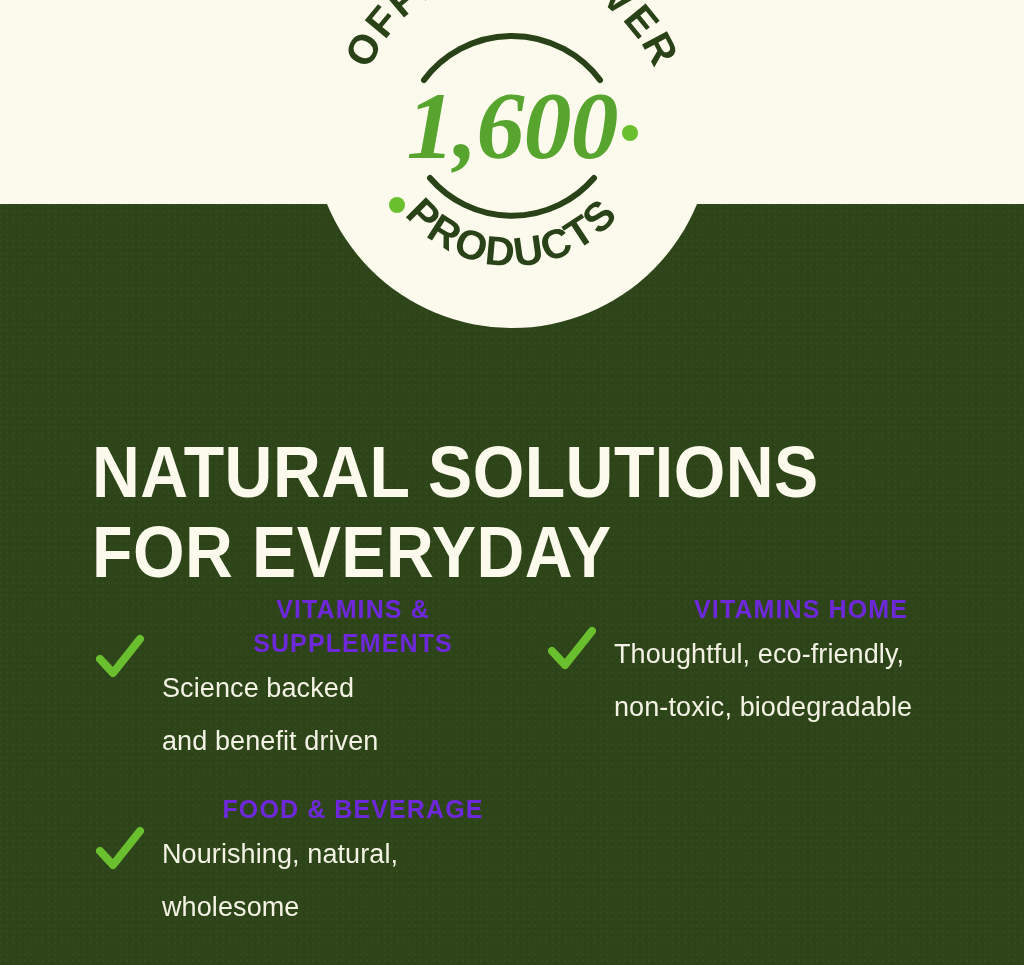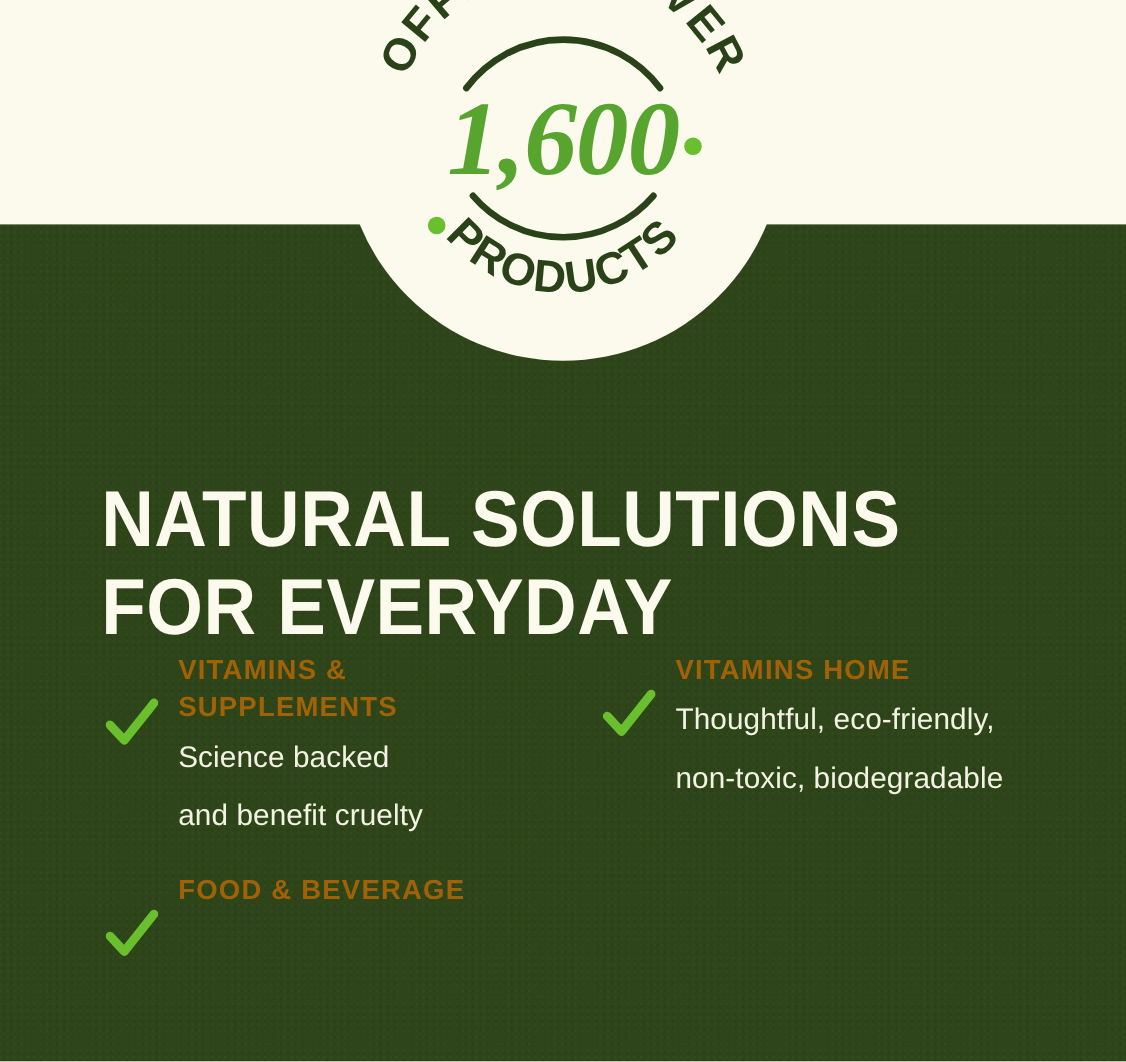--- a/index.html
+++ b/index.html
@@ -96,27 +96,28 @@
   .check-icon {
     position: absolute;
     left: 4px;
     width: 48px;
     height: 48px;
   }
   .feature.two-line-title .check-icon { top: 42px; }
   .feature.one-line-title .check-icon { top: 34px; }
 
   .feature-title {
-    color: #a16207;
+    color: #6d28d9;
     font-size: 25px;
     font-weight: 700;
     letter-spacing: 1.1px;
     line-height: 34px;
     margin: 0 0 2px 0;
     white-space: pre-line;
+    text-align: center;
   }
   .feature-desc {
     color: #F3F2E4;
     font-size: 27px;
     font-weight: 400;
     line-height: 53px;
     margin: 0;
     white-space: pre-line;
     letter-spacing: .1px;
   }
@@ -162,34 +163,36 @@
 
   <div class="features">
 
     <div class="feature two-line-title">
       <svg class="check-icon" viewBox="0 0 48 48">
         <path d="M4 25 L17 39 L44 5" fill="none" stroke="#6ABF2E" stroke-width="8" stroke-linecap="round" stroke-linejoin="round"></path>
       </svg>
       <p class="feature-title">VITAMINS &amp;
 SUPPLEMENTS</p>
       <p class="feature-desc">Science backed
-and benefit cruelty</p>
+and benefit driven</p>
     </div>
 
     <div class="feature one-line-title">
       <svg class="check-icon" viewBox="0 0 48 48">
         <path d="M4 25 L17 39 L44 5" fill="none" stroke="#6ABF2E" stroke-width="8" stroke-linecap="round" stroke-linejoin="round"></path>
       </svg>
       <p class="feature-title">VITAMINS HOME</p>
       <p class="feature-desc">Thoughtful, eco-friendly,
 non-toxic, biodegradable</p>
     </div>
 
 
     <div class="feature one-line-title">
       <svg class="check-icon" viewBox="0 0 48 48">
         <path d="M4 25 L17 39 L44 5" fill="none" stroke="#6ABF2E" stroke-width="8" stroke-linecap="round" stroke-linejoin="round"></path>
       </svg>
       <p class="feature-title">FOOD &amp; BEVERAGE</p>
+      <p class="feature-desc">Nourishing, natural,
+wholesome</p>
     </div>
 
   </div>
 </div>
 
 </body></html>

